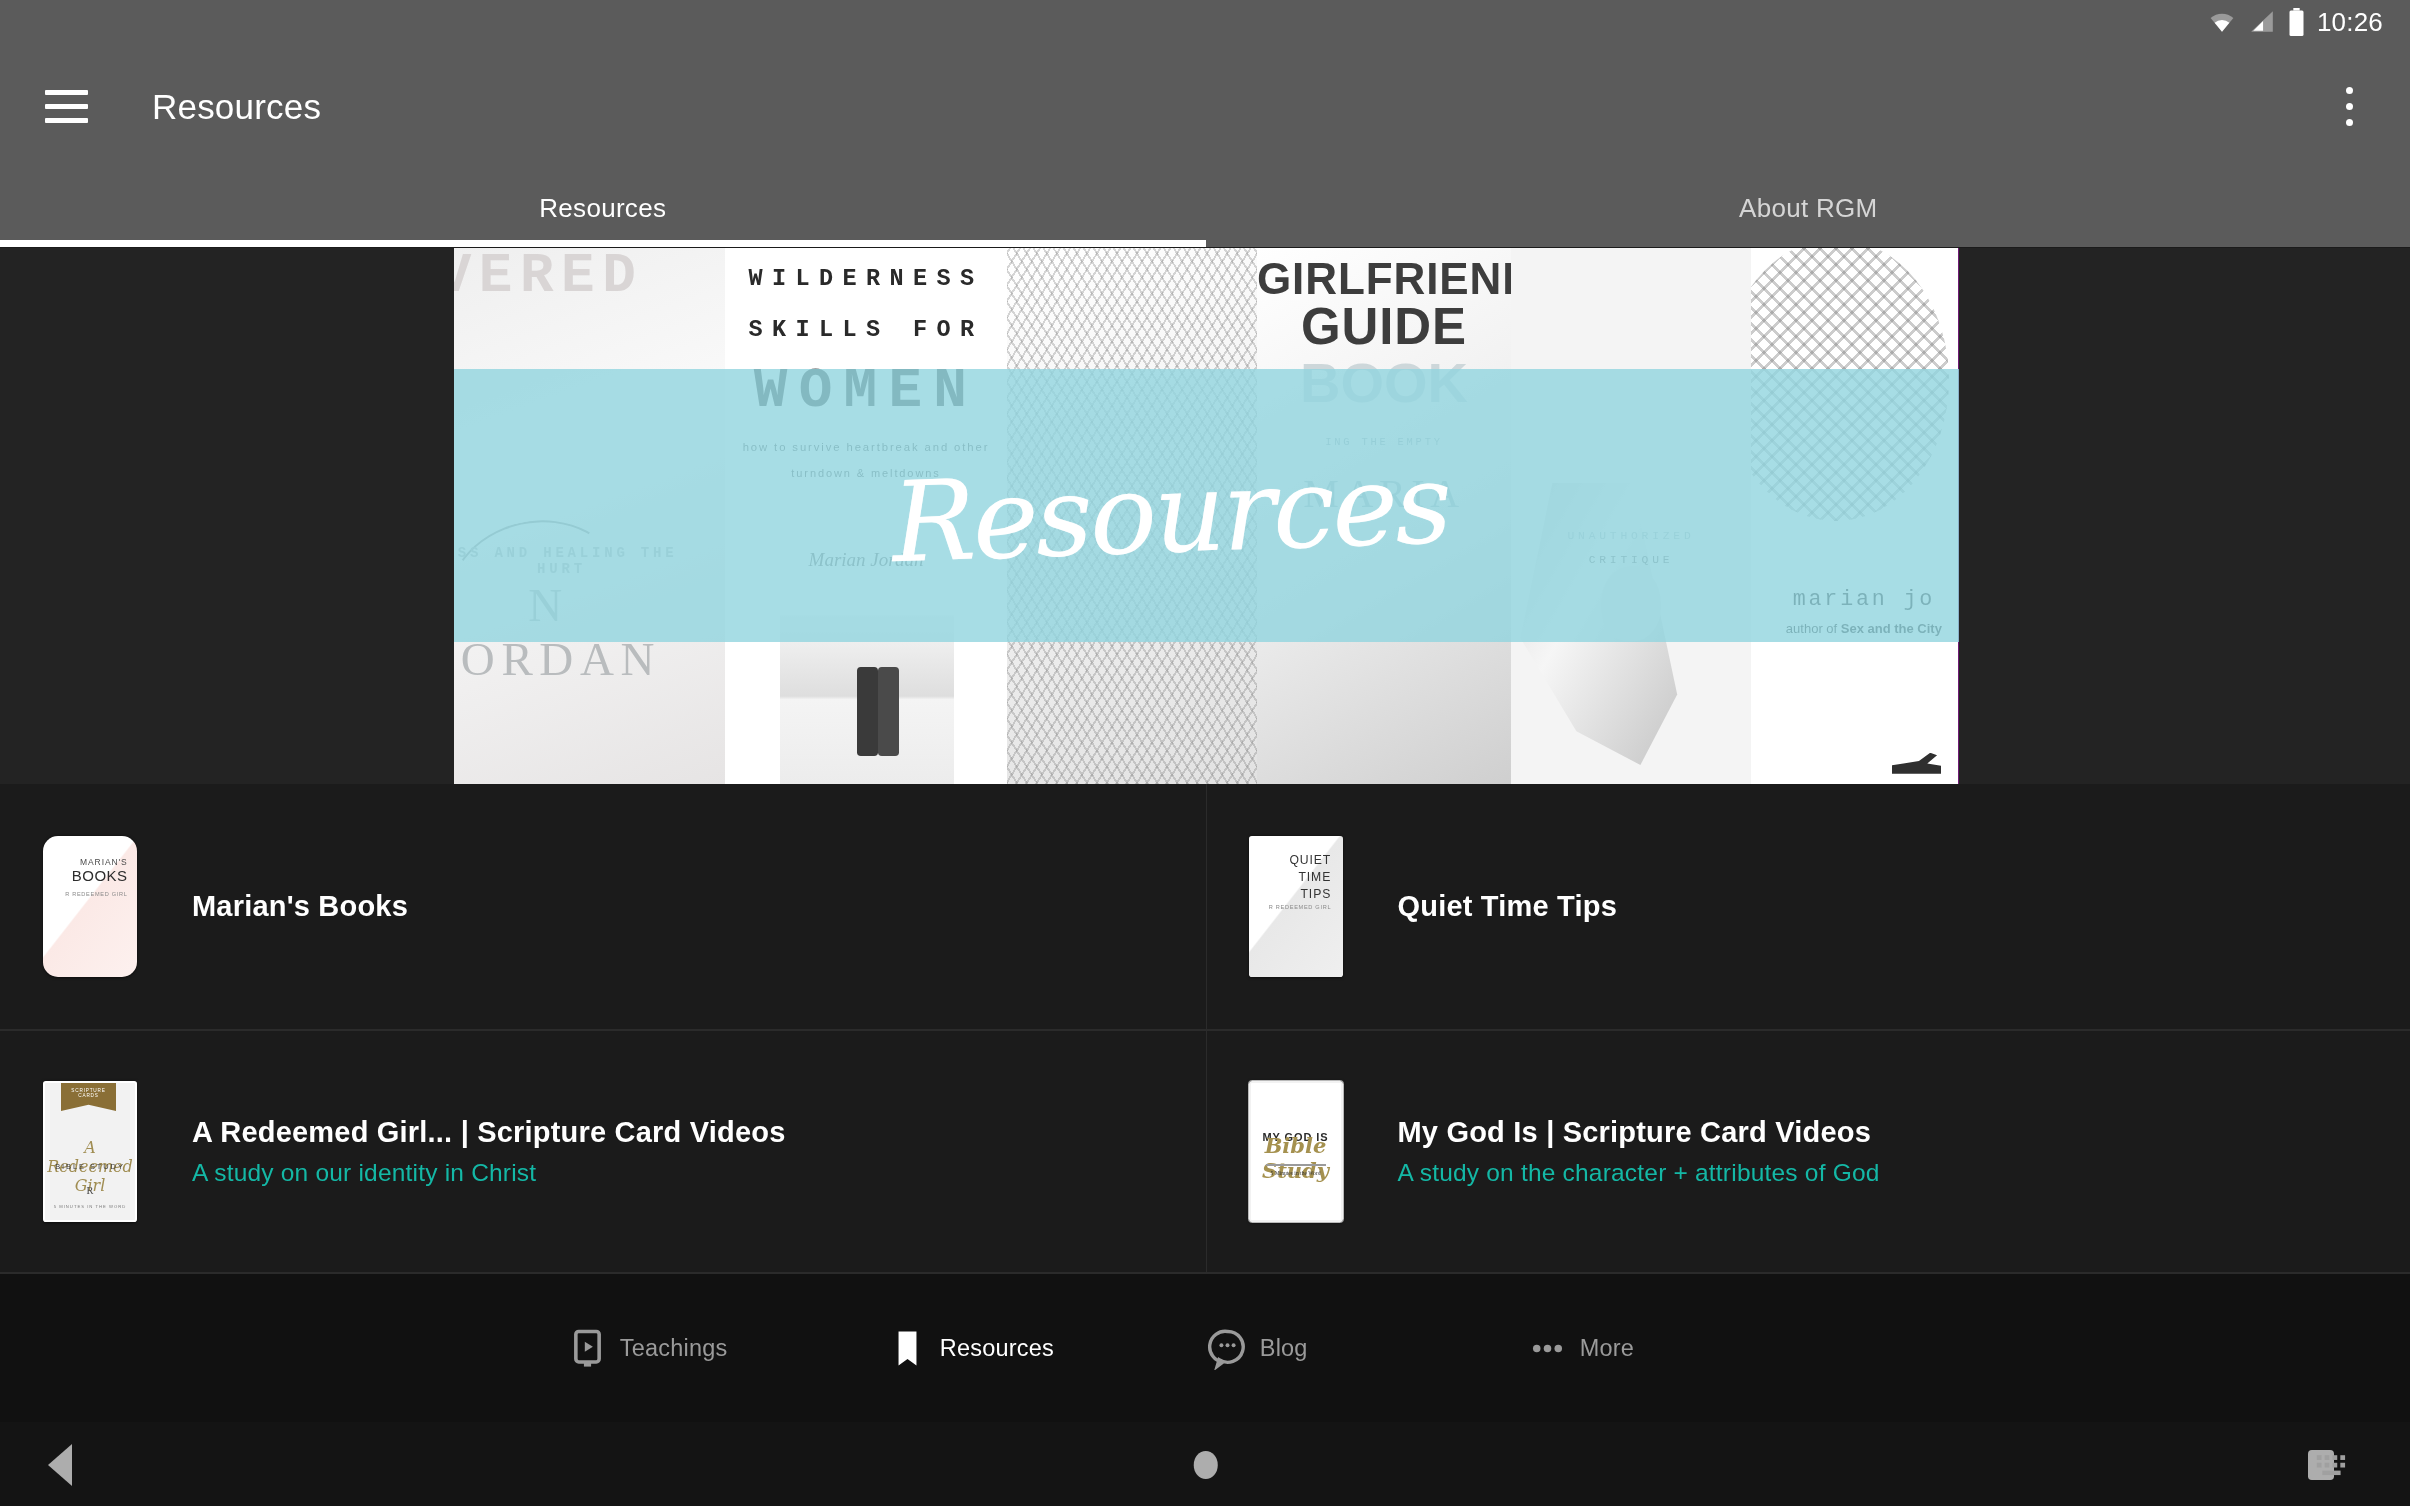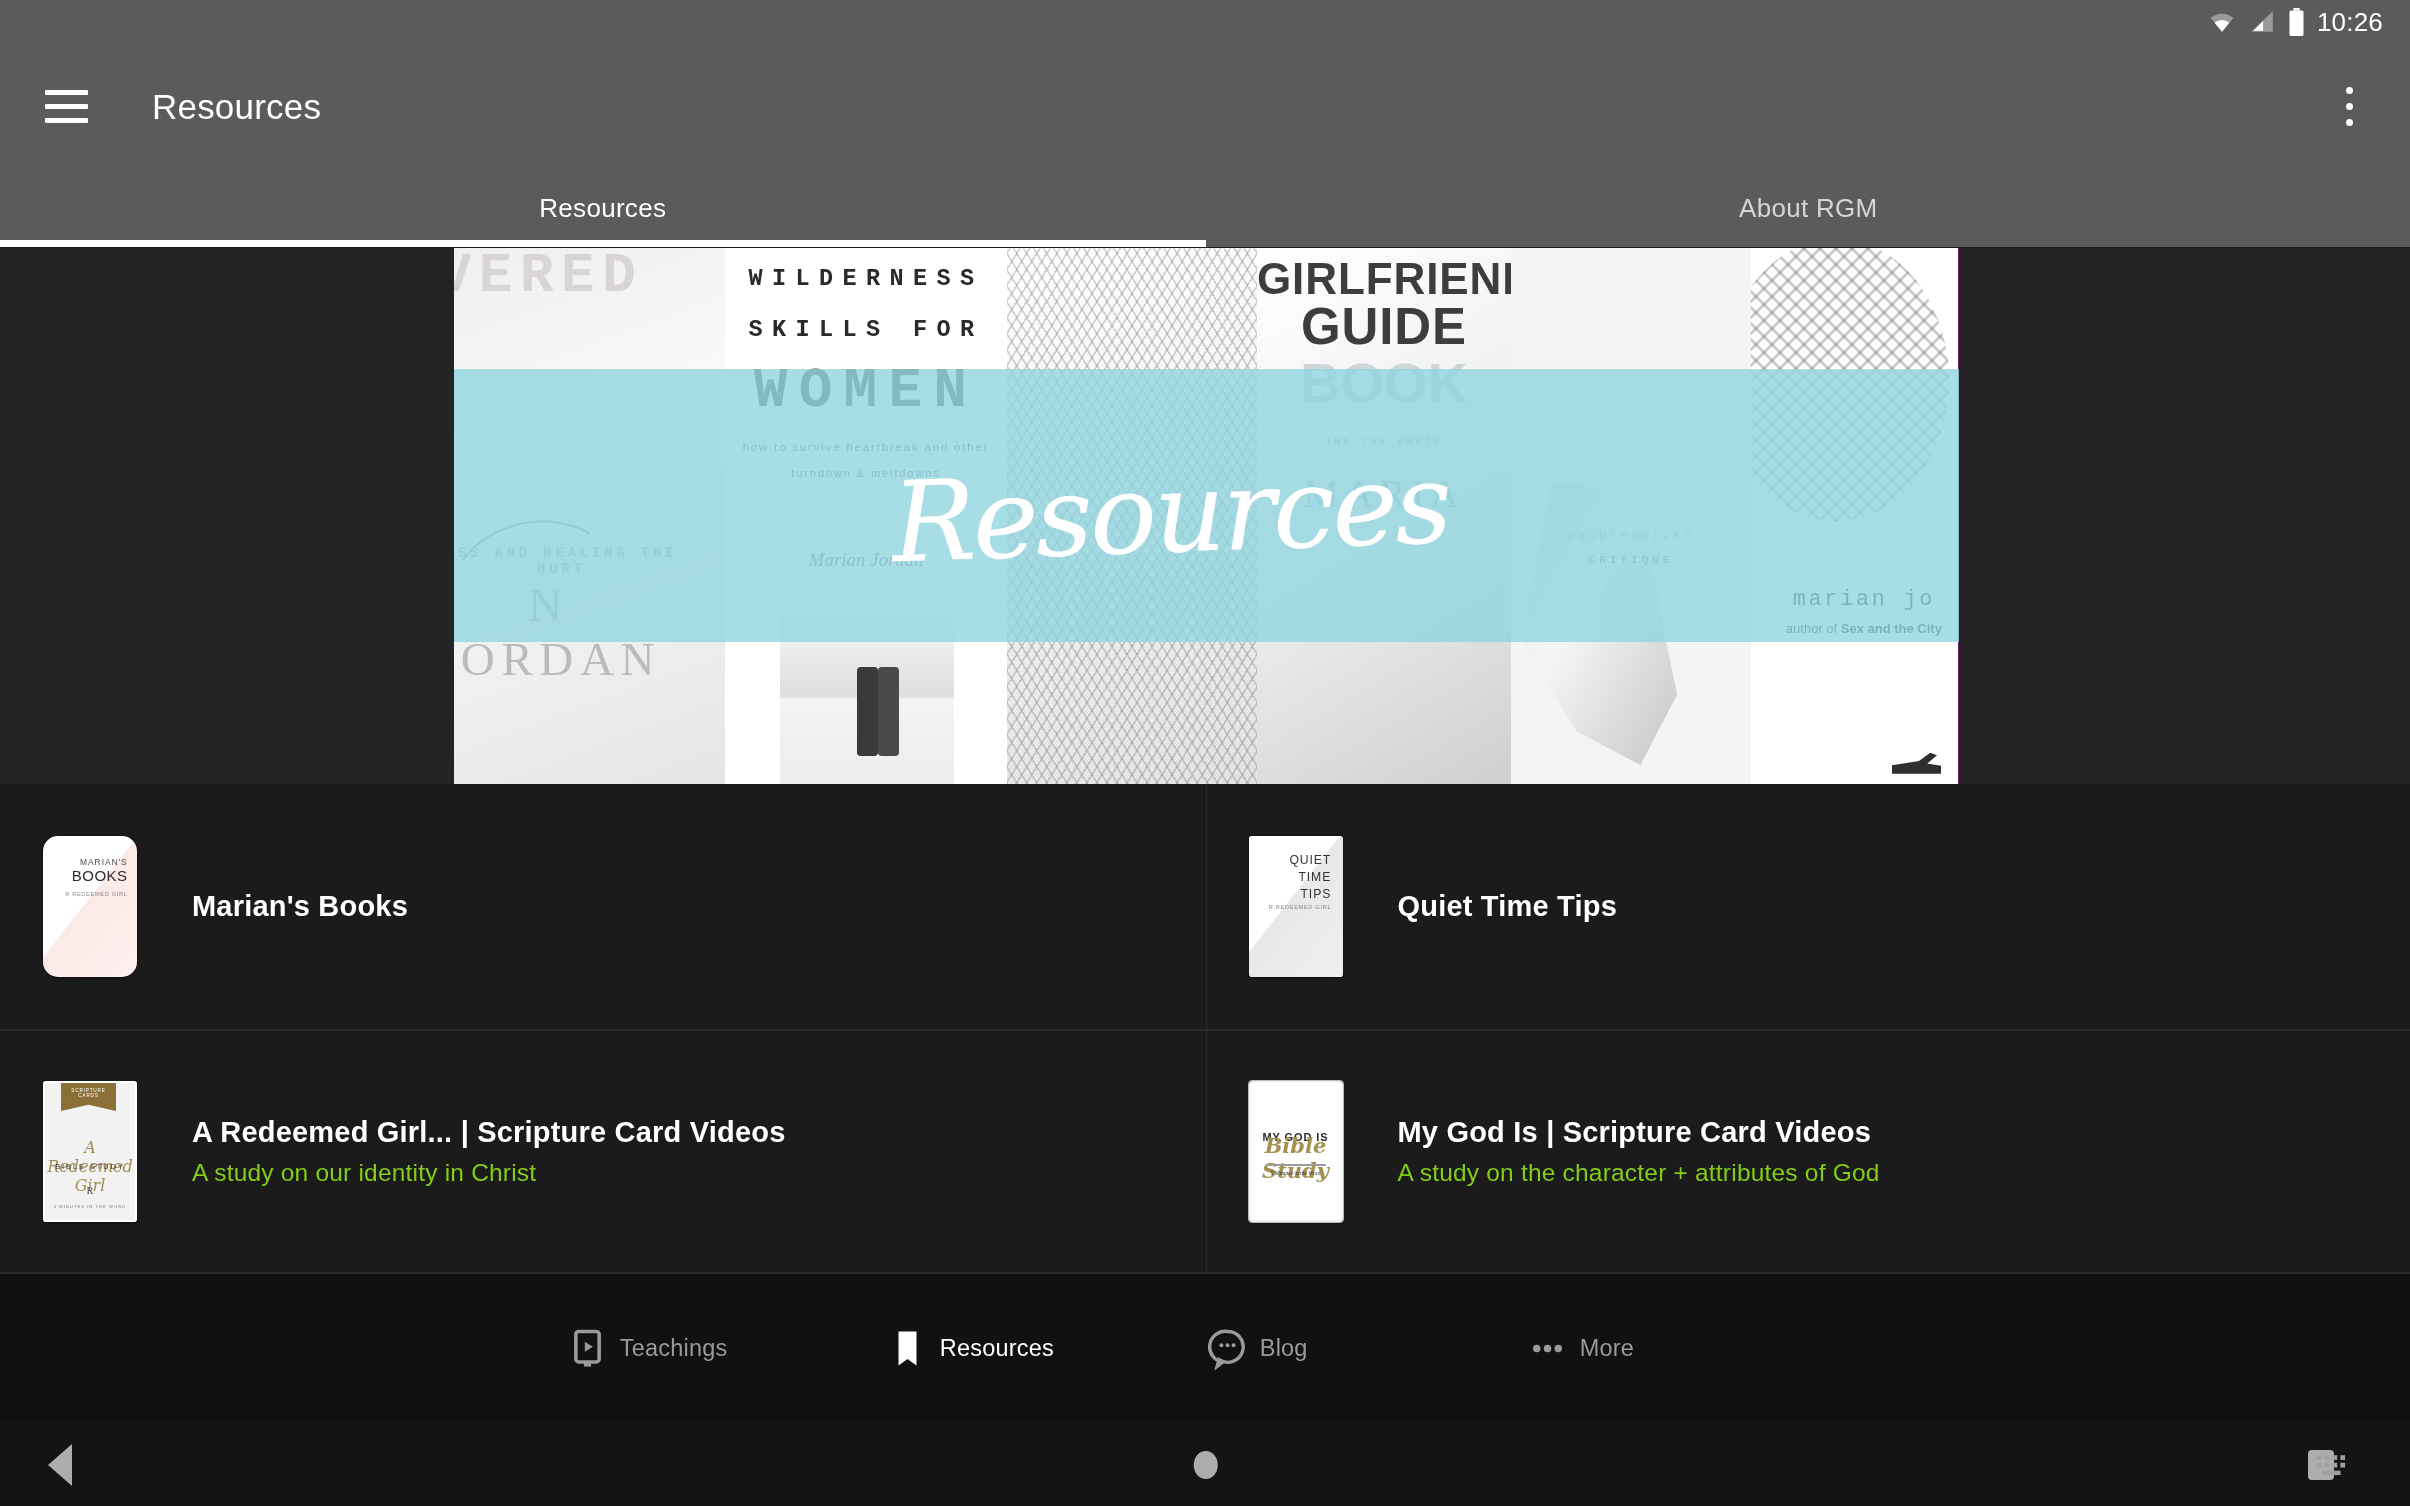--- a/index.html
+++ b/index.html
@@ -205,21 +205,21 @@
   .th-arg .d{ top:121px; font-size:4.2px; letter-spacing:1px; color:#7a7a7a; }
   
   .th-mgi{ background:#ffffff; border:2.8px solid #f2f2f2; outline:0.9px solid #b9b9b9; }
   .th-mgi .a{ top:48px; font-size:11px; letter-spacing:0.9px; color:#2b2b2b; font-family:Liberation Sans, sans-serif; font-weight:bold;}
   .th-mgi .b{ top:50px; font-size:21px; color:#a5914f; font-family:"DejaVu Serif",serif; font-style:italic; font-weight:bold; }
   .th-mgi .rule{ position:absolute; left:15px; right:15px; top:81px; height:1.9px; background:#9b9b9b; }
   .th-mgi .c{ top:87px; font-size:5.6px; color:#333; font-family:"Liberation Serif",serif; }
 
   .texts{ margin-left:55px; display:flex; flex-direction:column; gap:9.4px; }
   .r-title{ color:#ffffff; font-size:29px; font-weight:bold; letter-spacing:0.2px; }
-  .r-sub{ color:#84cc16; font-size:24.5px; letter-spacing:0.2px; }
+  .r-sub{ color:#14b8a6; font-size:24.5px; letter-spacing:0.2px; }
 
   
   .bottomnav{
     position:absolute; left:0; top:1274px; width:2411px; height:148px;
     background:#111111; display:flex; align-items:center; justify-content:center;
   }
   .bn-item{
     width:320px; display:flex; flex-direction:row; align-items:center;
     gap:11.3px; cursor:pointer;
   }

